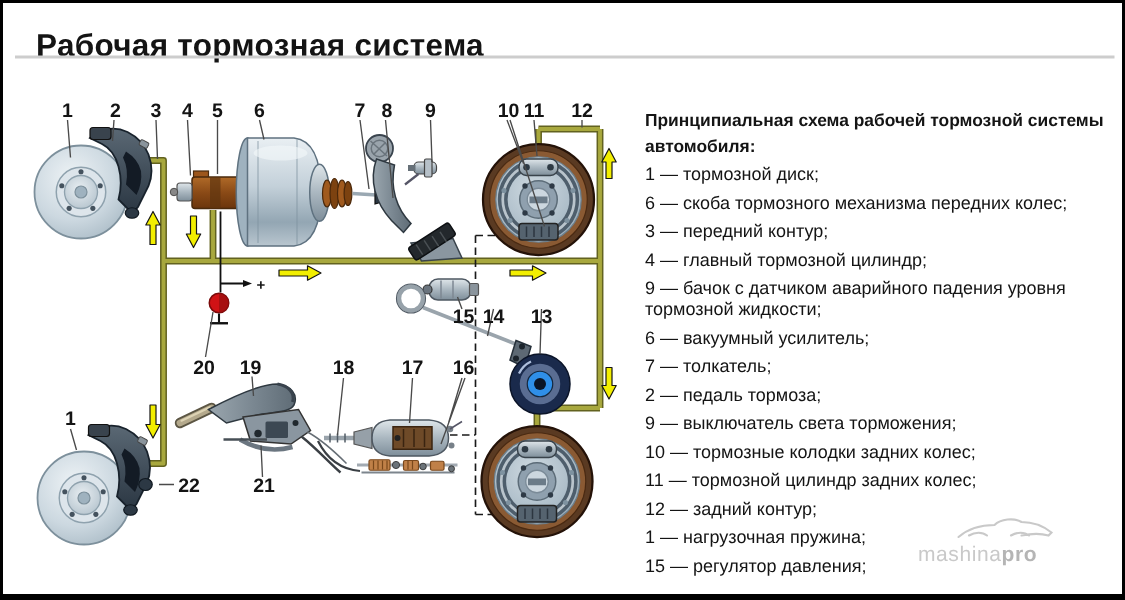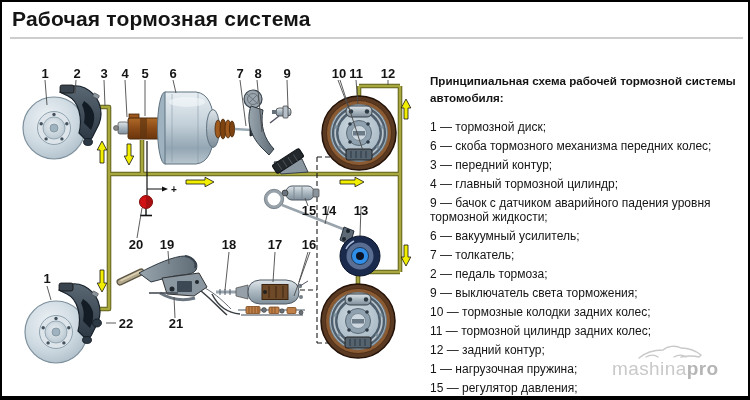--- a/index.html
+++ b/index.html
@@ -2,31 +2,31 @@
 <html style="--ink: #141414; --pipe: #a8a83e; --pipe-edge: #62621f; --arrow: #f2ee00; --lamp: #d01215; --axle-blue: #2f8fe8; --wm: #c9c9c9;"><head>
 <meta charset="utf-8">
 <style>
   html,body{margin:0;padding:0;background:#888;}
   .page{
     position:relative;width:750px;height:400px;box-sizing:border-box;
     background:#fff;border:2px solid #000;border-bottom:4px solid #000;
     font-family:"Liberation Sans","DejaVu Sans",sans-serif;overflow:hidden;
   }
   .title{
-    position:absolute;left:10px;top:5px;margin:0;
+    position:absolute;left:10px;top:5px;margin:12px;
     font-size:21px;font-weight:bold;color:var(--ink,#141414);letter-spacing:.2px;
   }
   .rule{position:absolute;left:8px;right:5px;top:35px;height:2px;background:#cdcdcd;}
   .diagram{position:absolute;left:0;top:40px;}
   .legend{position:absolute;left:428px;top:70px;width:320px;color:var(--ink,#141414);}
-  .lg-head{font-size:11.6px;font-weight:bold;line-height:17px;margin-bottom:14px;}
+  .lg-head{font-size:11.6px;font-weight:bold;line-height:17px;margin-bottom:3px;}
   .li{font-size:12px;line-height:14px;margin-bottom:5px;}
   .wm{position:absolute;left:610px;top:342px;width:110px;color:var(--wm,#c9c9c9);}
   .wm-car{display:block;margin-left:24px;}
-  .wm-text{font-size:19px;letter-spacing:.4px;line-height:14px;}
+  .wm-text{font-size:14px;letter-spacing:.4px;line-height:14px;}
   .wm-text b{color:#b5b5b5;}
   svg text{font-family:"Liberation Sans","DejaVu Sans",sans-serif;font-size:13px;font-weight:bold;fill:var(--ink,#1c1c1c);}
   svg text.plus{font-size:10px;font-weight:bold;}
   .pipe-edge{stroke:var(--pipe-edge,#62621f);stroke-width:4.6;fill:none;stroke-linejoin:round;}
   .pipe-core{stroke:var(--pipe,#a8a83e);stroke-width:2.6;fill:none;stroke-linejoin:round;}
   .arrow{fill:var(--arrow,#f2ee00);stroke:#151515;stroke-width:.8;stroke-linejoin:round;}
   .dash{stroke:#1a1a1a;stroke-width:1.1;stroke-dasharray:5 3;fill:none;}
   .leader{stroke:#4a4a4a;stroke-width:.9;fill:none;}
   .wire{stroke:#111;stroke-width:1.2;fill:none;}
 </style>

